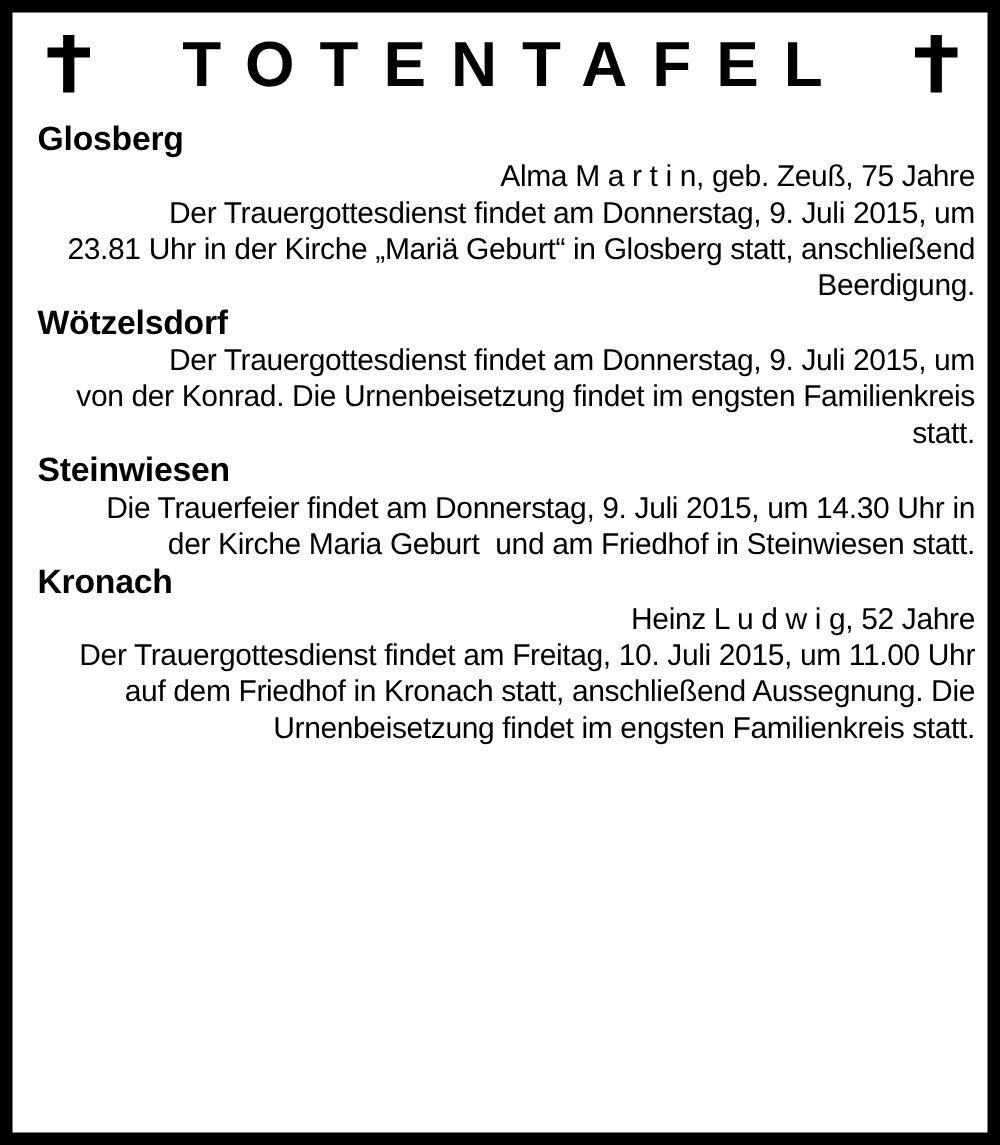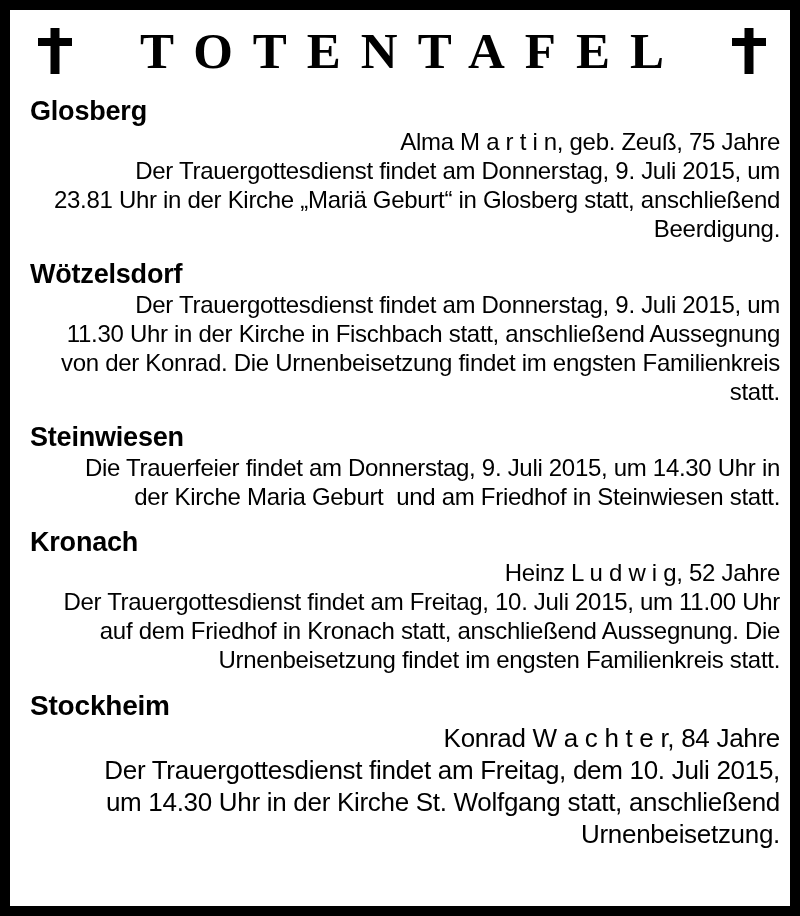--- a/index.html
+++ b/index.html
@@ -26,21 +26,20 @@
     height: 58px;
     margin-bottom: 16px;
   }
   .title {
     font-size: 51px;
     font-weight: 700;
     letter-spacing: 20px;
     margin-right: -20px; 
     line-height: 1;
     white-space: nowrap;
-    font-family: Liberation Serif, serif;
   }
   .cross {
     position: relative;
     width: 34px;
     height: 46px;
     flex: 0 0 auto;
   }
   .cross::before {        
     content: "";
     position: absolute;
@@ -55,21 +54,21 @@
     content: "";
     position: absolute;
     left: 0;
     top: 10px;
     width: 100%;
     height: 8px;
     background: #000000;
   }
 
   
-  .section { margin-top: 16px; }
+  .section { }
   .section:first-child { margin-top: 0; }
 
   .city {
     font-size: 27px;
     font-weight: 700;
     line-height: 31px;
     margin: 0;
     letter-spacing: -0.2px;
   }
   .line {
@@ -102,21 +101,20 @@
           <div class="line">Der Trauergottesdienst findet am Donnerstag, 9. Juli 2015, um</div>
           <div class="line">23.81 Uhr in der Kirche „Mariä Geburt“ in Glosberg statt, anschließend</div>
           <div class="line">Beerdigung.</div>
         </div>
     </div>
 
     <div class="section">
       <h2 class="city">Wötzelsdorf</h2>
       <div>
           <div class="line">Der Trauergottesdienst findet am Donnerstag, 9. Juli 2015, um</div>
-          <div class="line">11.30 Uhr in der Kirche in Fischbach statt, anschließend Aussegnung</div>
           <div class="line">von der Konrad. Die Urnenbeisetzung findet im engsten Familienkreis</div>
           <div class="line">statt.</div>
         </div>
     </div>
 
     <div class="section">
       <h2 class="city">Steinwiesen</h2>
       <div>
           <div class="line">Die Trauerfeier findet am Donnerstag, 9. Juli 2015, um 14.30 Uhr in</div>
           <div class="line">der Kirche Maria Geburt  und am Friedhof in Steinwiesen statt.</div>
@@ -126,24 +124,15 @@
     <div class="section">
       <h2 class="city">Kronach</h2>
       <div>
           <div class="line">Heinz L u d w i g, 52 Jahre</div>
           <div class="line">Der Trauergottesdienst findet am Freitag, 10. Juli 2015, um 11.00 Uhr</div>
           <div class="line">auf dem Friedhof in Kronach statt, anschließend Aussegnung. Die</div>
           <div class="line">Urnenbeisetzung findet im engsten Familienkreis statt.</div>
         </div>
     </div>
 
-    <div class="section large">
-      <h2 class="city">Stockheim</h2>
-      <div>
-          <div class="line">Konrad W a c h t e r, 84 Jahre</div>
-          <div class="line">Der Trauergottesdienst findet am Freitag, dem 10. Juli 2015,</div>
-          <div class="line">um 14.30 Uhr in der Kirche St. Wolfgang statt, anschließend</div>
-          <div class="line">Urnenbeisetzung.</div>
-        </div>
-    </div>
   </div>
 
 </div>
 
 </body></html>

